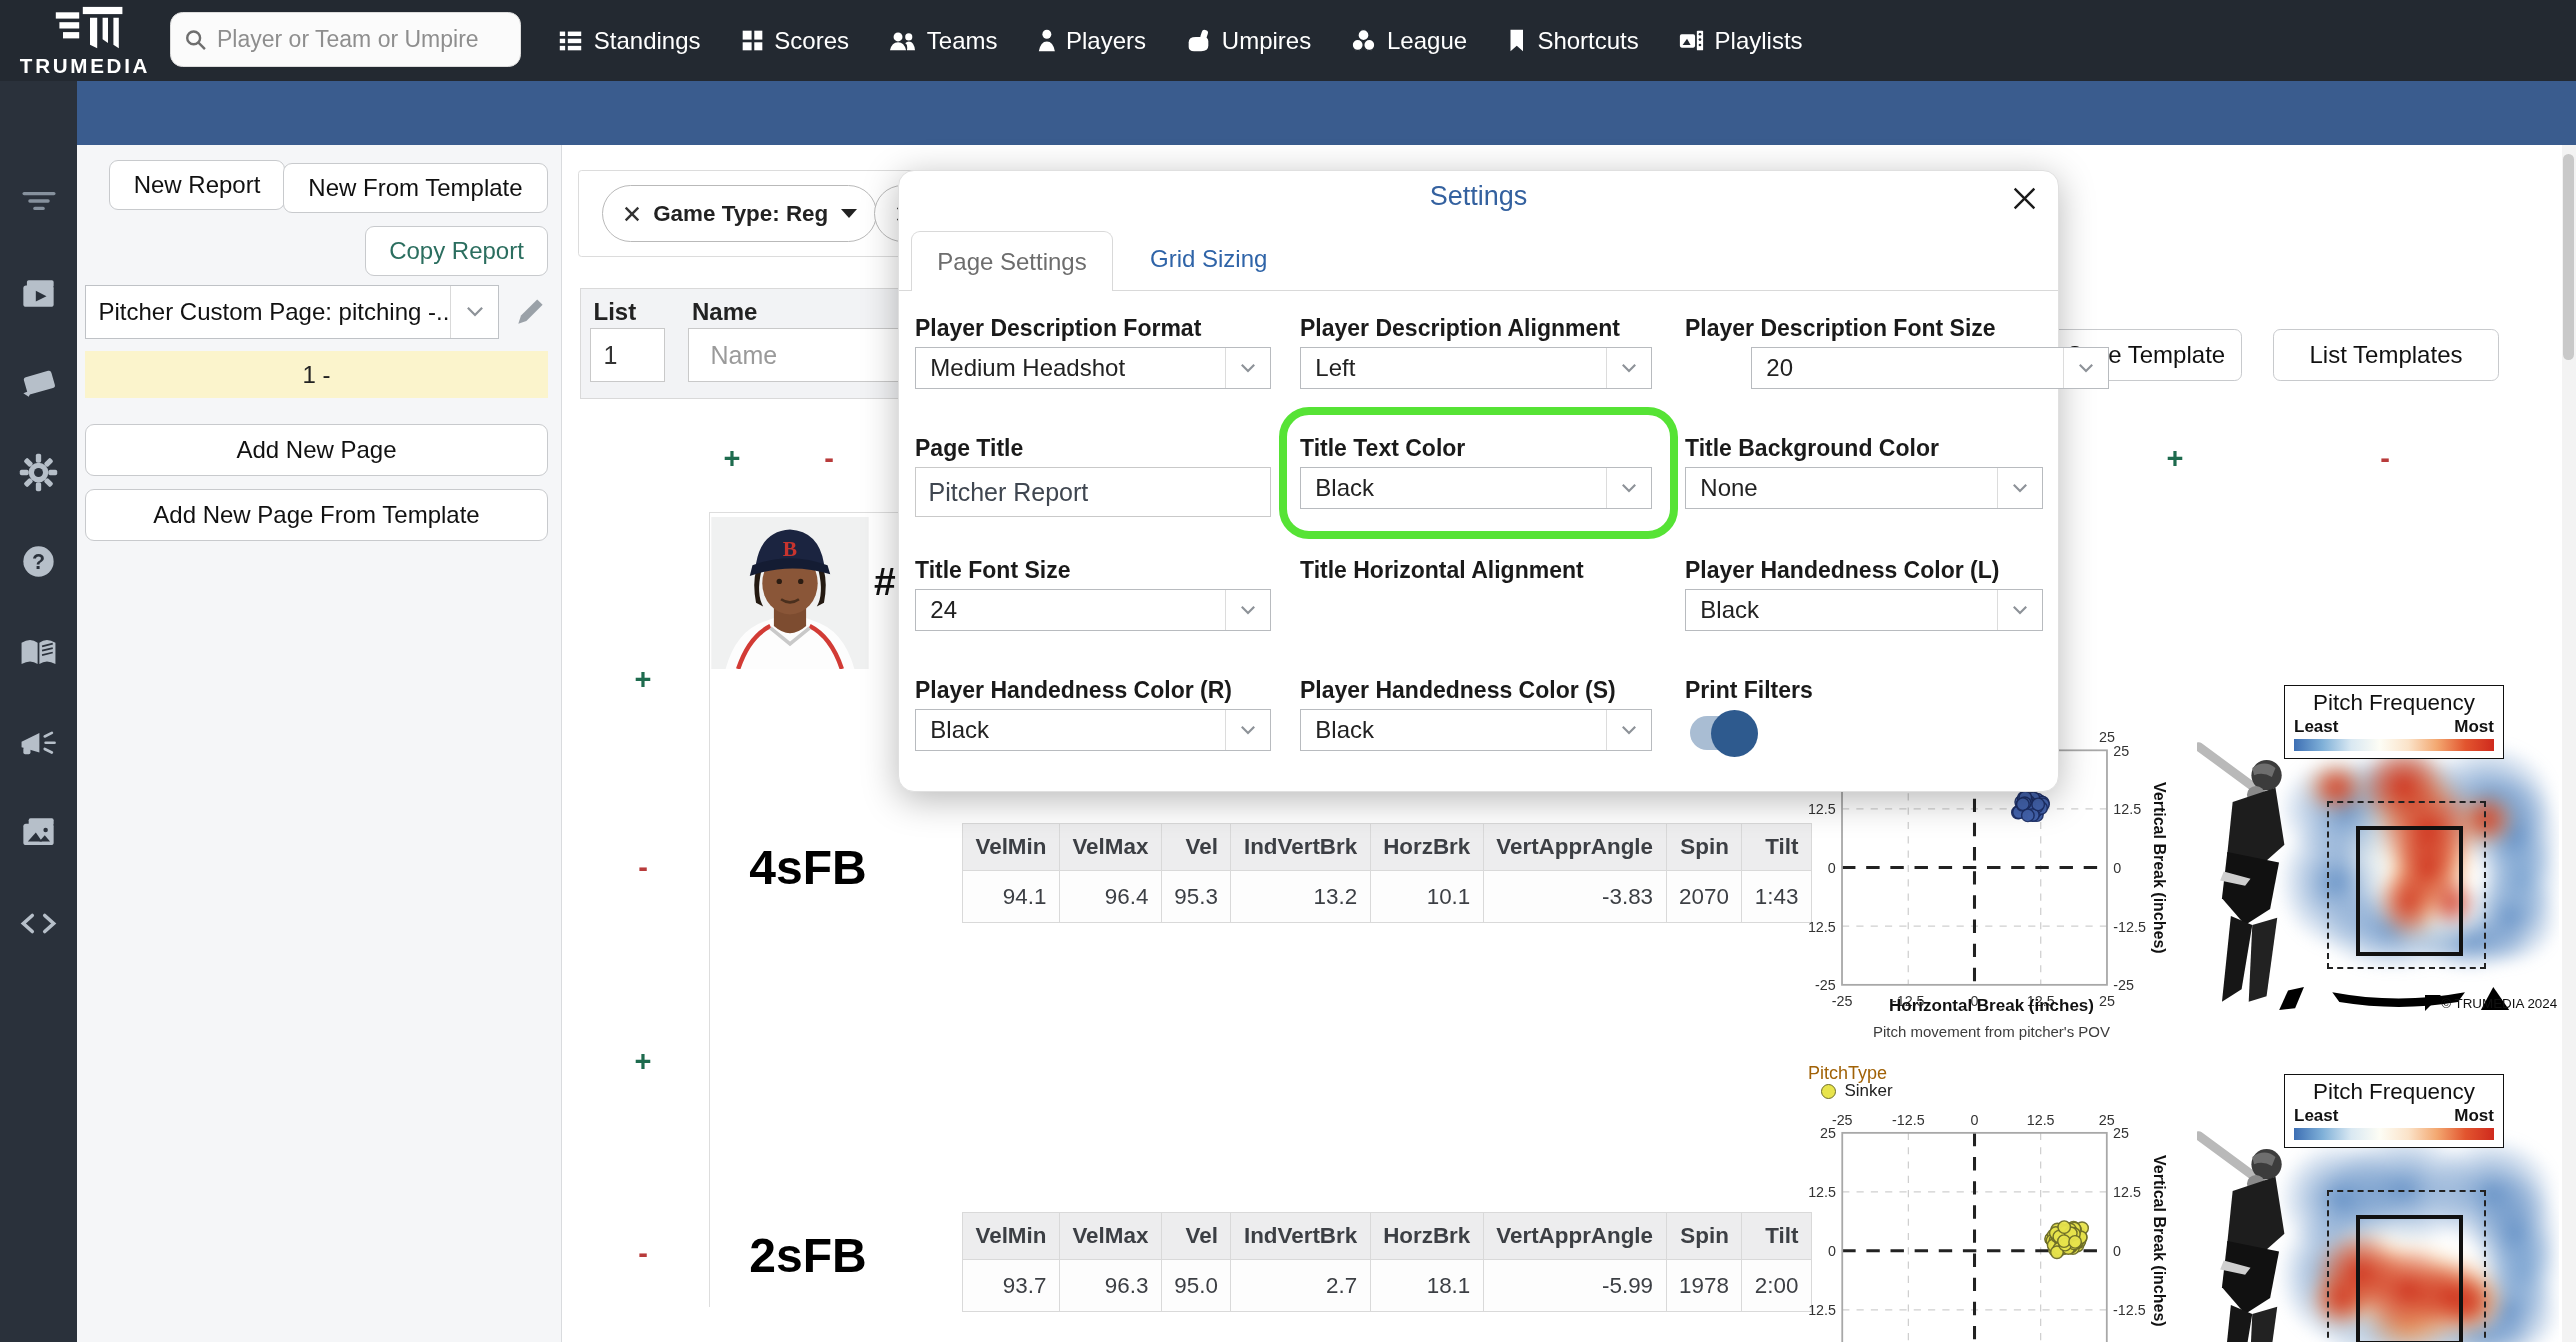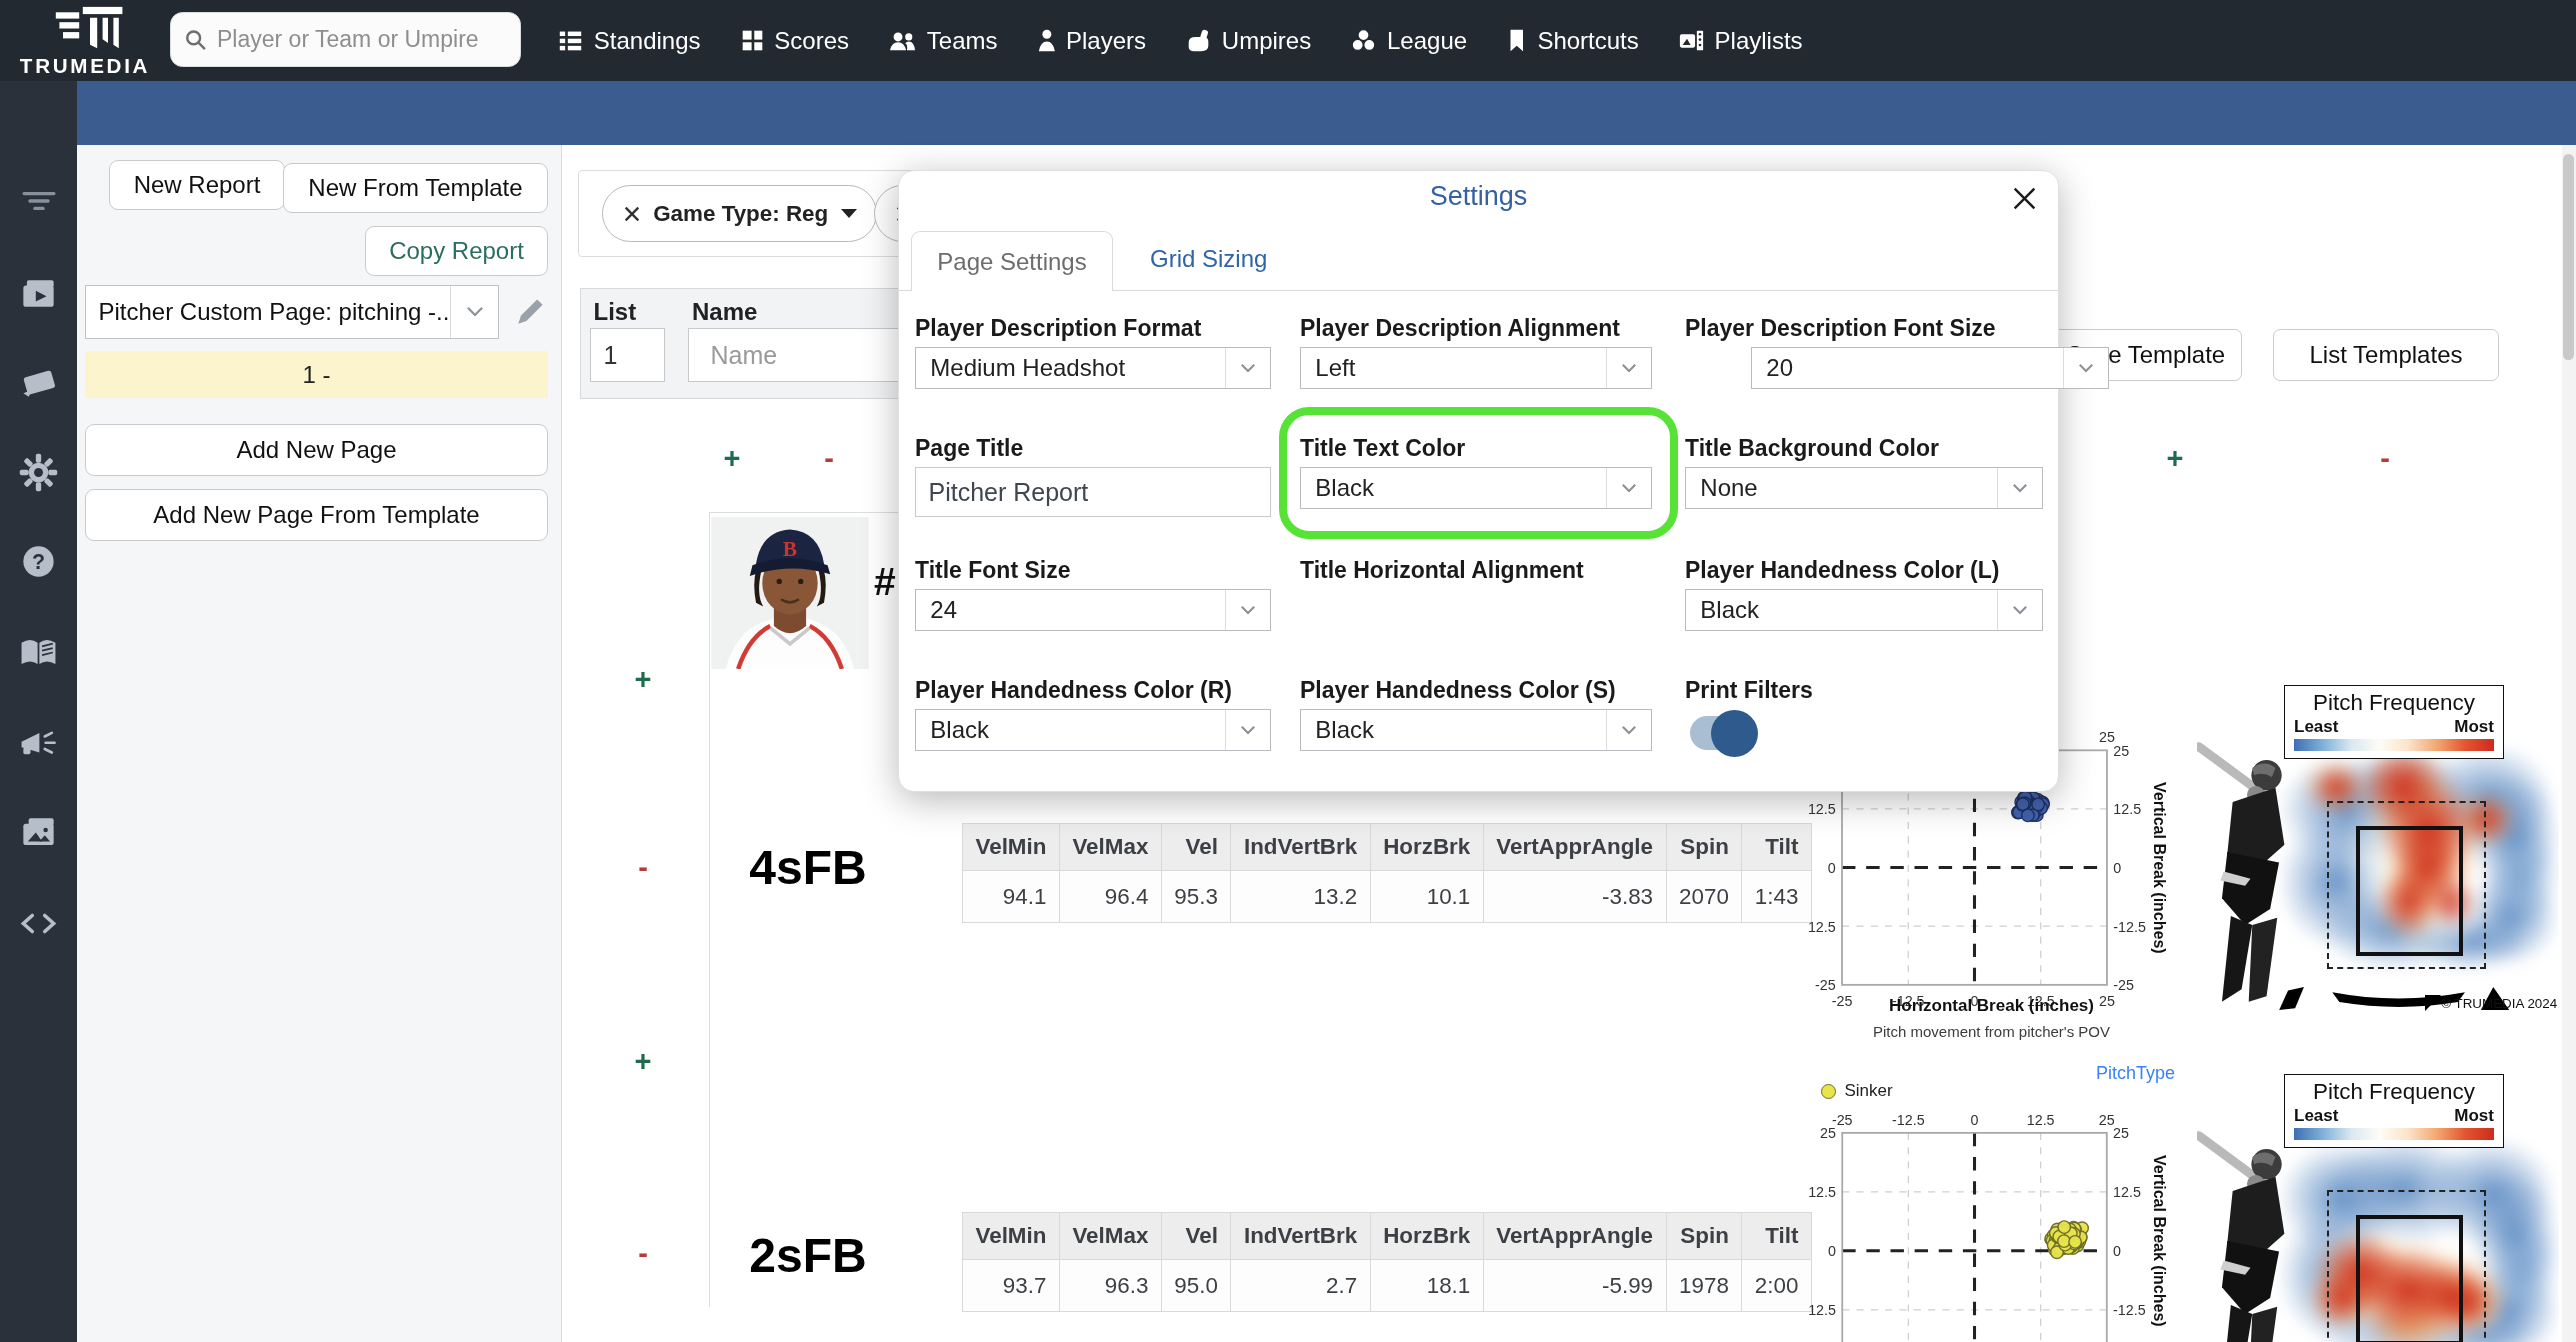--- a/index.html
+++ b/index.html
@@ -49,21 +49,21 @@
   .pitch-label{font-size:48px;font-weight:bold;color:#000;text-align:center;}
 
   table.stats{border-collapse:collapse;background:#fff;}
   table.stats th{background:#ededee;font-size:22.4px;font-weight:bold;color:#3c3f44;border:0.9px solid #d9d9d9;height:47px;text-align:right;padding:0 12.5px;}
   table.stats td{font-size:22.4px;color:#3c3f44;border:0.9px solid #d9d9d9;height:52px;text-align:right;padding:0 12.5px;background:#fdfdfd;}
 
   
   .chart-xlabel{font-size:17px;font-weight:bold;color:#111;text-align:center;width:100%;}
   .chart-foot{font-size:15px;color:#3c3c3c;text-align:center;width:100%;}
   .chart-ylabel{writing-mode:vertical-rl;font-size:16px;font-weight:bold;color:#111;display:flex;align-items:center;justify-content:center;}
-  .chart-title{font-size:18px;color:#3b82f6;text-align:right;width:100%;}
+  .chart-title{font-size:18px;color:#a16207;text-align:left;width:100%;}
   .legend-row{display:flex;align-items:center;gap:9px;font-size:17px;color:#222;}
   .legend-dot{width:15px;height:15px;border-radius:50%;}
 
   
   .heat{background:#fff;overflow:hidden;}
   .heat-legendbox{position:absolute;border:1.8px solid #111;background:#fff;padding:3.6px 9px 7.2px 9px;}
   .heat-title{font-size:22.4px;color:#111;text-align:center;}
   .heat-scale-row{display:flex;justify-content:space-between;font-size:17px;font-weight:bold;color:#111;margin-top:1.8px;}
   .heat-grad{height:11.6px;margin-top:1.8px;background:linear-gradient(90deg,#3d6fb4,#7fb0d8,#d9e8f2,#fdfdf5,#fbe3c9,#f3a871,#e2552f,#cf2a1d);}
   .heatfield{position:absolute;filter:blur(6.3px);}

